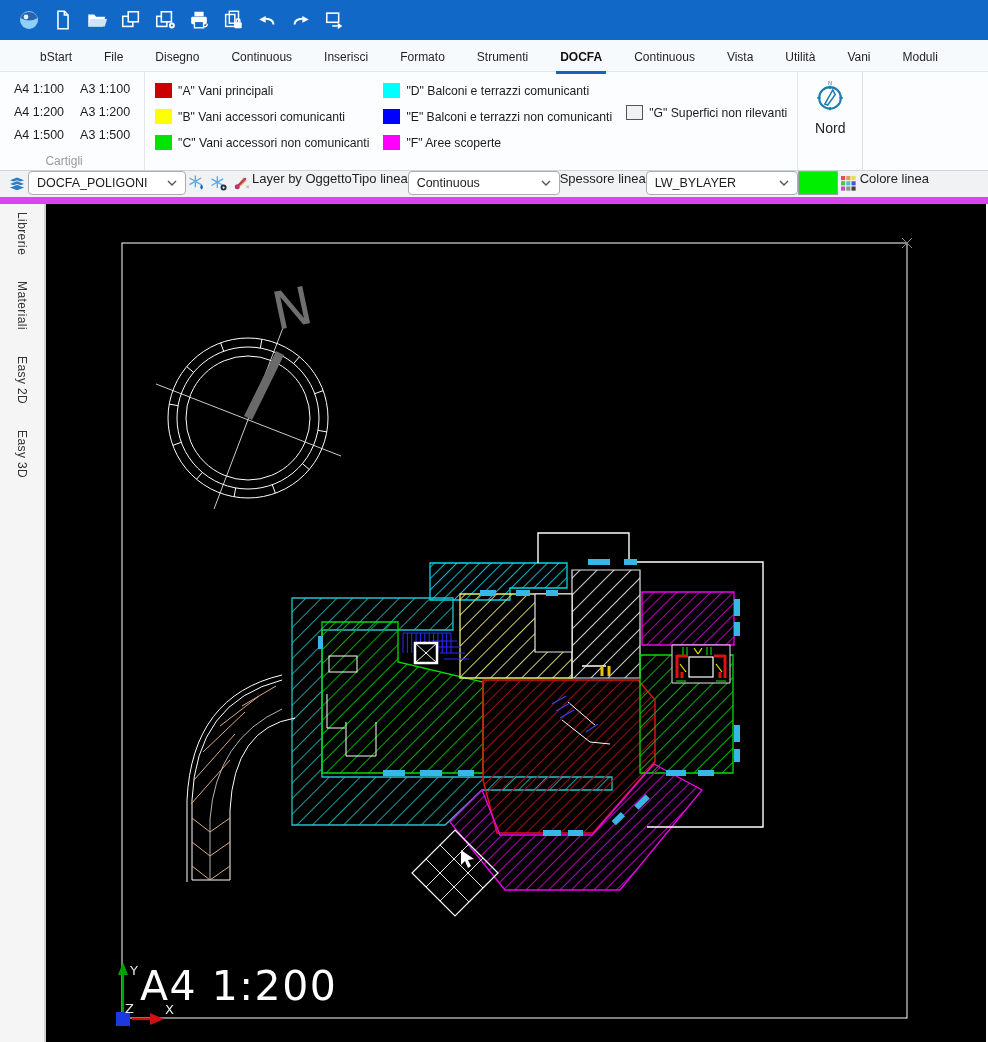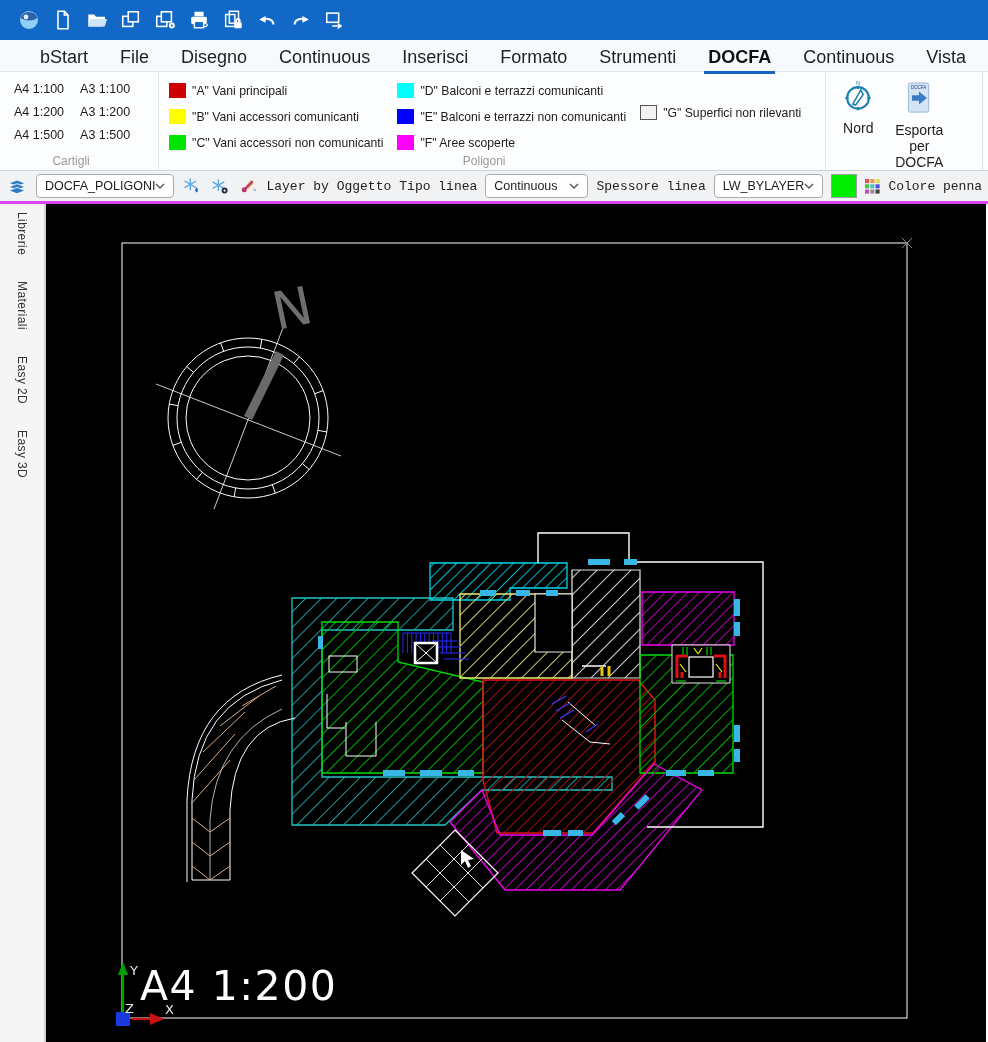--- a/index.html
+++ b/index.html
@@ -9,51 +9,51 @@
   
   .topbar { height: 40px; background: #1168c6; display: flex; align-items: center;
     padding-left: 16px; gap: 8px; }
   .tbtn { width: 26px; height: 26px; display: flex; align-items: center; justify-content: center; }
   .tbtn svg { display: block; }
 
   
   .menubar { height: 32px; background: #f7fafd; border-bottom: 1px solid #e2e7ec;
     display: flex; align-items: stretch; padding-left: 24px; }
   .menu-item { position: relative; display: flex; align-items: center;
-    padding: 17px 16px; font-size: 18px; color: #1f1f1f; white-space: nowrap; }
+    padding: 17px 16px; font-size: 12px; color: #1f1f1f; white-space: nowrap; }
   .menu-item.active { font-weight: bold; color: #10100f; }
   .menu-item.active::after { content: ""; position: absolute; left: 12px; right: 12px;
     bottom: 0; height: 3px; background: #1565c0; }
 
   
   .ribbon { height: 99px; background: #fcfdfe; border-bottom: 1px solid #cdd5dc; display: flex; }
-  .rgroup { position: relative; border-right: 1px solid #e3e7eb; padding: 6px 24px 16px 10px; }
+  .rgroup { position: relative; border-right: 1px solid #e3e7eb; padding: 6px 10px 16px 10px; }
   .rgroup-title { position: absolute; bottom: 2px; left: 0; right: 16px; text-align: center;
     font-size: 12px; color: #9a9a9a; }
   .cartigli-grid { display: grid; grid-template-columns: auto auto; gap: 9px 16px;
     padding: 4px 4px; }
   .scale-btn { font-size: 12.5px; color: #1c1c1c; white-space: nowrap; }
   .legend-cols { display: flex; gap: 14px; padding-top: 2px; }
   .legend-col { display: flex; flex-direction: column; gap: 5px; }
   .legend-col.single { justify-content: center; padding-bottom: 8px; }
   .legend-item { display: flex; align-items: center; gap: 6px; height: 21px; }
   .legend-swatch { width: 17px; height: 15px; flex: 0 0 17px; }
   .legend-label { font-size: 12.2px; color: #1c1c1c; white-space: nowrap; }
   .ribbon-btn { display: flex; flex-direction: column; align-items: center;
     padding: 2px 6px; gap: 2px; }
   .ribbon-btn .blabel { font-size: 14px; color: #222; text-align: center; line-height: 1.15; }
   .ribbon-flex { flex: 1; }
 
   
-  .propsbar { height: 33px; background: #f1f2f3; border-bottom: 3px solid #d946ef;
-    display: flex; align-items: center; gap: 8px; padding: 0 6px; white-space: nowrap; }
+  .propsbar { height: 33px; background: #f1f2f3; border-bottom: 7px solid #d946ef;
+    display: flex; align-items: flex-start; padding: 0 6px; white-space: nowrap; }
   .dd { background: #fff; border: 1px solid #a9adb2; border-radius: 4px; height: 24px;
     display: flex; align-items: center; justify-content: space-between;
     padding: 0 8px; font-size: 12.5px; color: #1c1c1c; }
-  .pb-label { font-size: 13px; color: #222; font-family: Liberation Mono, monospace; }
+  .pb-label { font-size: 13px; color: #222; }
   .pen-swatch { width: 40px; height: 24px; border: 1px solid #9aa0a6; }
   .pbicon { display: flex; align-items: center; justify-content: center; width: 22px; height: 24px; }
 
   
   .main { display: flex; height: 838px; }
   .side { width: 46px; background: #f5f5f6; border-right: 2px solid #d2d2d4;
     display: flex; flex-direction: column; align-items: center; padding-top: 8px; gap: 26px; }
   .side .tab { writing-mode: vertical-rl; font-size: 12px; color: #333; letter-spacing: .4px; }
   .canvas-wrap { width: 940px; height: 838px; background: #000; }
   svg#cad { display: block; }
@@ -191,47 +191,36 @@
             <span class="legend-label">"F" Aree scoperte</span>
           </div>
         </div>
         <div class="legend-col single">
           <div class="legend-item">
             <span class="legend-swatch" style="background: rgb(242, 242, 242); border: 1px solid rgb(85, 85, 85);"></span>
             <span class="legend-label">"G" Superfici non rilevanti</span>
           </div>
         </div>
       </div>
-    <div class="rgroup-title">Poligoni</div>
   </div>
   <div class="rgroup" style="display:flex;align-items:flex-start;border-right:1px solid #d9dee3;">
     <div class="ribbon-btn">
       <span>
         <svg viewBox="0 0 34 36" width="32" height="34">
           <circle cx="17" cy="19" r="11.5" fill="none" stroke="#1d7fae" stroke-width="2.2"></circle>
           <line x1="17" y1="6" x2="17" y2="9.5" stroke="#1d7fae" stroke-width="2"></line>
           <line x1="30.5" y1="19" x2="27" y2="19" stroke="#1d7fae" stroke-width="2"></line>
           <line x1="17" y1="32" x2="17" y2="28.5" stroke="#1d7fae" stroke-width="2"></line>
           <line x1="3.5" y1="19" x2="7" y2="19" stroke="#1d7fae" stroke-width="2"></line>
           <polygon points="11.5,25.5 20,10.5 22.5,15.5 14.5,26.5" fill="none" stroke="#1d7fae" stroke-width="1.6"></polygon>
           <text x="17" y="5.5" font-size="6" fill="#1d7fae" text-anchor="middle">N</text>
         </svg>
       </span>
       <span class="blabel">Nord</span>
     </div>
-    <div class="ribbon-btn" style="width:78px">
-      <span>
-        <svg viewBox="0 0 34 40" width="30" height="36">
-          <rect x="5" y="3" width="23" height="33" rx="2" fill="#d5e4f5" stroke="#8fb0d4"></rect>
-          <text x="16.5" y="10" font-size="5" fill="#1a3e78" text-anchor="middle">DOCFA</text>
-          <polygon points="9,17 17,17 17,12.5 26,20 17,27.5 17,23 9,23" fill="#3b7cc9"></polygon>
-        </svg>
-      </span>
-      <span class="blabel">Esporta per DOCFA</span>
-    </div>
   </div>
   <div class="ribbon-flex"></div>
 </div>
 
 <div class="propsbar">
   <span class="pbicon">
     <svg viewBox="0 0 24 24" width="24" height="24">
       <g fill="#2e7cc4" stroke="#fff" stroke-width="0.9">
         <polygon points="3,9 12,5.5 21,9 12,12.5"></polygon>
         <polygon points="3,13 12,9.5 21,13 12,16.5"></polygon>
@@ -299,21 +288,21 @@
         <rect x="5.6" y="0" width="4.4" height="4.4" fill="#e0a050"></rect>
         <rect x="11.2" y="0" width="4.4" height="4.4" fill="#e0e050"></rect>
       <rect x="0" y="5.6" width="4.4" height="4.4" fill="#50c050"></rect>
         <rect x="5.6" y="5.6" width="4.4" height="4.4" fill="#50c0c0"></rect>
         <rect x="11.2" y="5.6" width="4.4" height="4.4" fill="#5050e0"></rect>
       <rect x="0" y="11.2" width="4.4" height="4.4" fill="#c050c0"></rect>
         <rect x="5.6" y="11.2" width="4.4" height="4.4" fill="#909090"></rect>
         <rect x="11.2" y="11.2" width="4.4" height="4.4" fill="#404040"></rect>
     </svg>
   </span>
-  <span class="pb-label">Colore penna</span>
+  <span class="pb-label">Colore linea</span>
 </div>
 
 <div class="main">
   <div class="side">
       <div class="tab">Librerie</div>
       <div class="tab">Materiali</div>
       <div class="tab">Easy 2D</div>
       <div class="tab">Easy 3D</div>
     </div>
   <div class="canvas-wrap">

